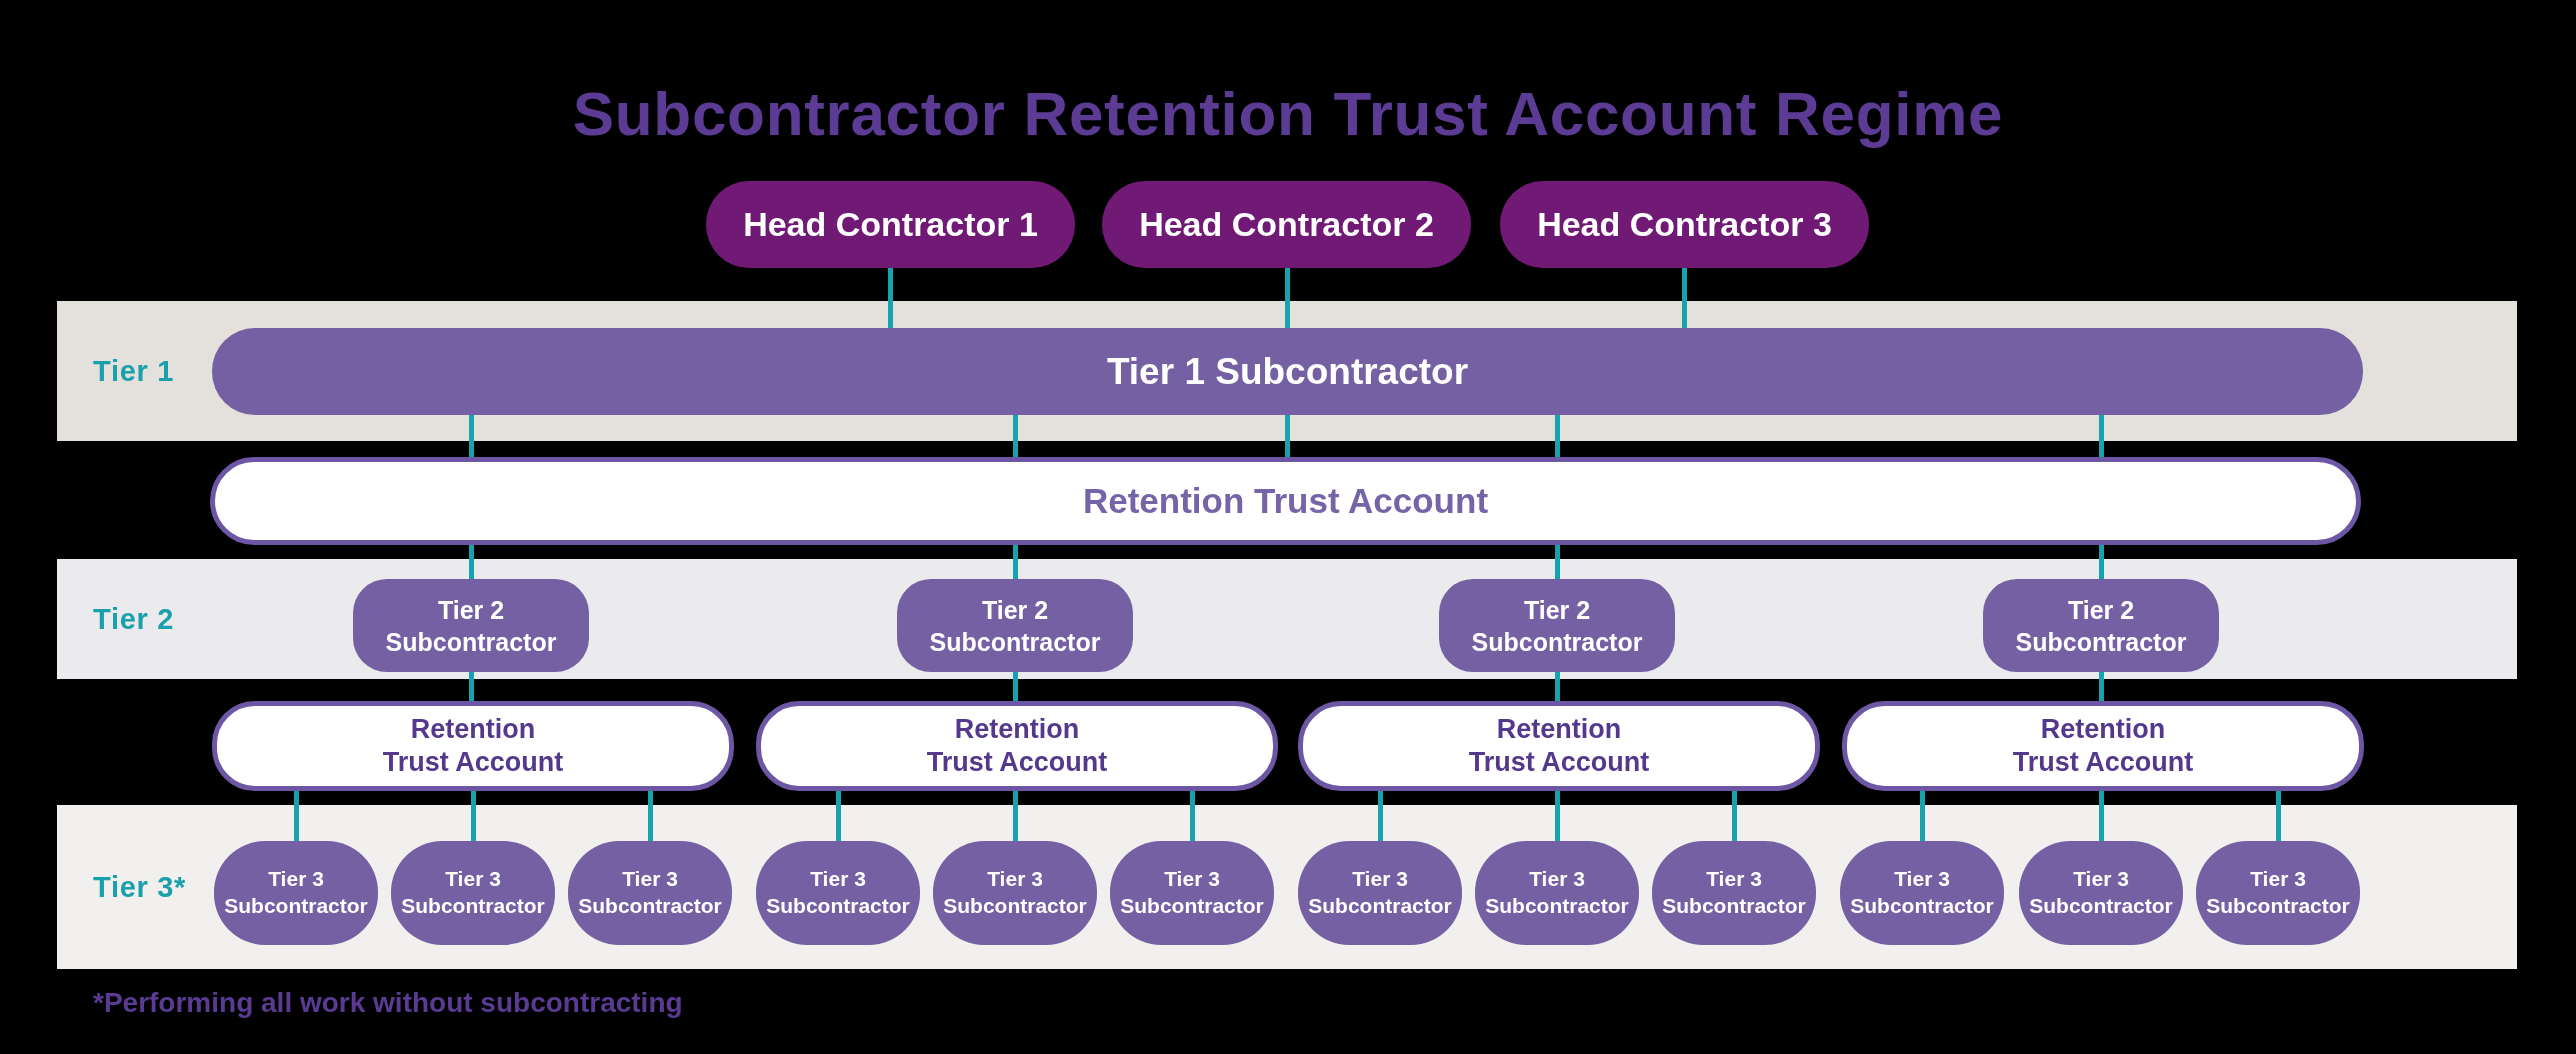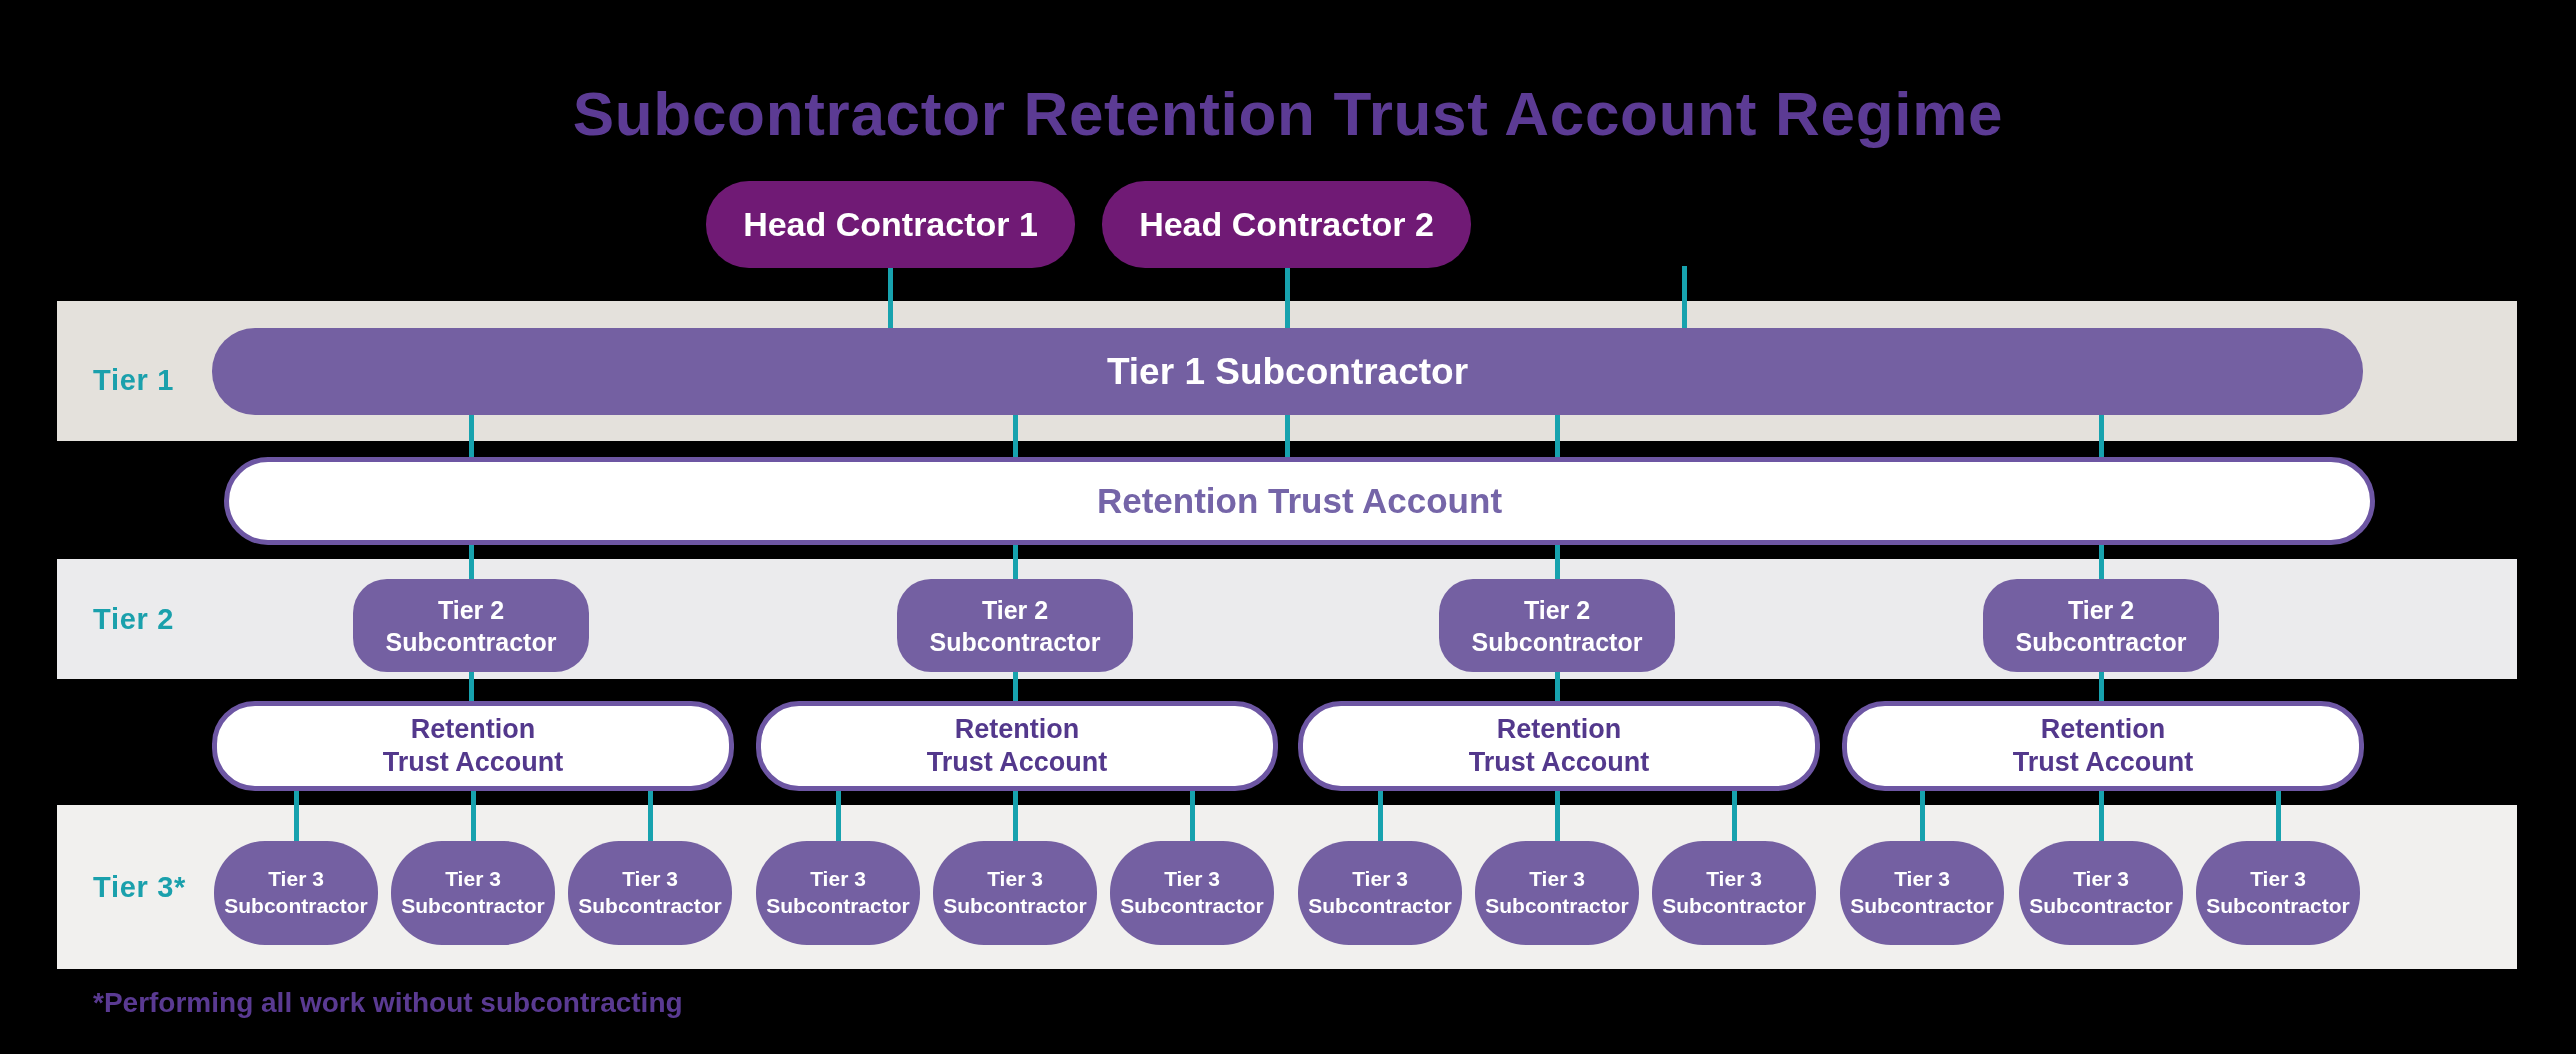--- a/index.html
+++ b/index.html
@@ -43,21 +43,21 @@
 <body>
 
 <div id="canvas">
 
   <div class="band" style="top:301px;height:140px;background:#e4e1dc;"></div>
   <div class="band" style="top:559px;height:120px;background:#ebebed;"></div>
   <div class="band" style="top:805px;height:164px;background:#f1f0ee;"></div>
 
   <div class="title">Subcontractor Retention Trust Account Regime</div>
 
-  <div class="band-label" style="top:301px;height:140px;margin-top:9px;">Tier 1</div>
+  <div class="band-label" style="top:301px;height:140px;">Tier 1</div>
   <div class="band-label" style="top:559px;height:120px;">Tier 2</div>
   <div class="band-label" style="top:805px;height:164px;text-align:center;">Tier 3*</div>
 
   <div class="conn" style="left:888px;top:266px;height:68px;"></div>
   <div class="conn" style="left:1285px;top:266px;height:68px;"></div>
   <div class="conn" style="left:1682px;top:266px;height:68px;"></div>
 
   <div class="conn" style="left:469px;top:408px;height:54px;"></div>
   <div class="conn" style="left:1013px;top:408px;height:54px;"></div>
   <div class="conn" style="left:1285px;top:408px;height:54px;"></div>
@@ -86,26 +86,29 @@
   <div class="conn" style="left:1920px;top:787px;height:59px;"></div>
   <div class="conn" style="left:2099px;top:787px;height:59px;"></div>
   <div class="conn" style="left:2276px;top:787px;height:59px;"></div>
 
   <div class="shape hc" style="left:706px;top:181px;width:369px;height:87px;">
     <span>Head Contractor 1</span>
   </div>
   <div class="shape hc" style="left:1102px;top:181px;width:369px;height:87px;">
     <span>Head Contractor 2</span>
   </div>
+  <div class="shape hc" style="left:1500px;top:181px;width:369px;height:87px;">
+    <span>Head Contractor 3</span>
+  </div>
 
   <div class="shape t1bar" style="left:212px;top:328px;width:2151px;height:87px;">
     <span>Tier 1 Subcontractor</span>
   </div>
 
-  <div class="shape rta" style="left:224px;top:457px;width:2151px;height:88px;">
+  <div class="shape rta" style="left:210px;top:457px;width:2151px;height:88px;">
     <span>Retention Trust Account</span>
   </div>
 
   <div class="shape t2" style="left:353px;top:579px;width:236px;height:93px;">
     <span>Tier 2</span>
     <span>Subcontractor</span>
   </div>
   <div class="shape t2" style="left:897px;top:579px;width:236px;height:93px;">
     <span>Tier 2</span>
     <span>Subcontractor</span>

